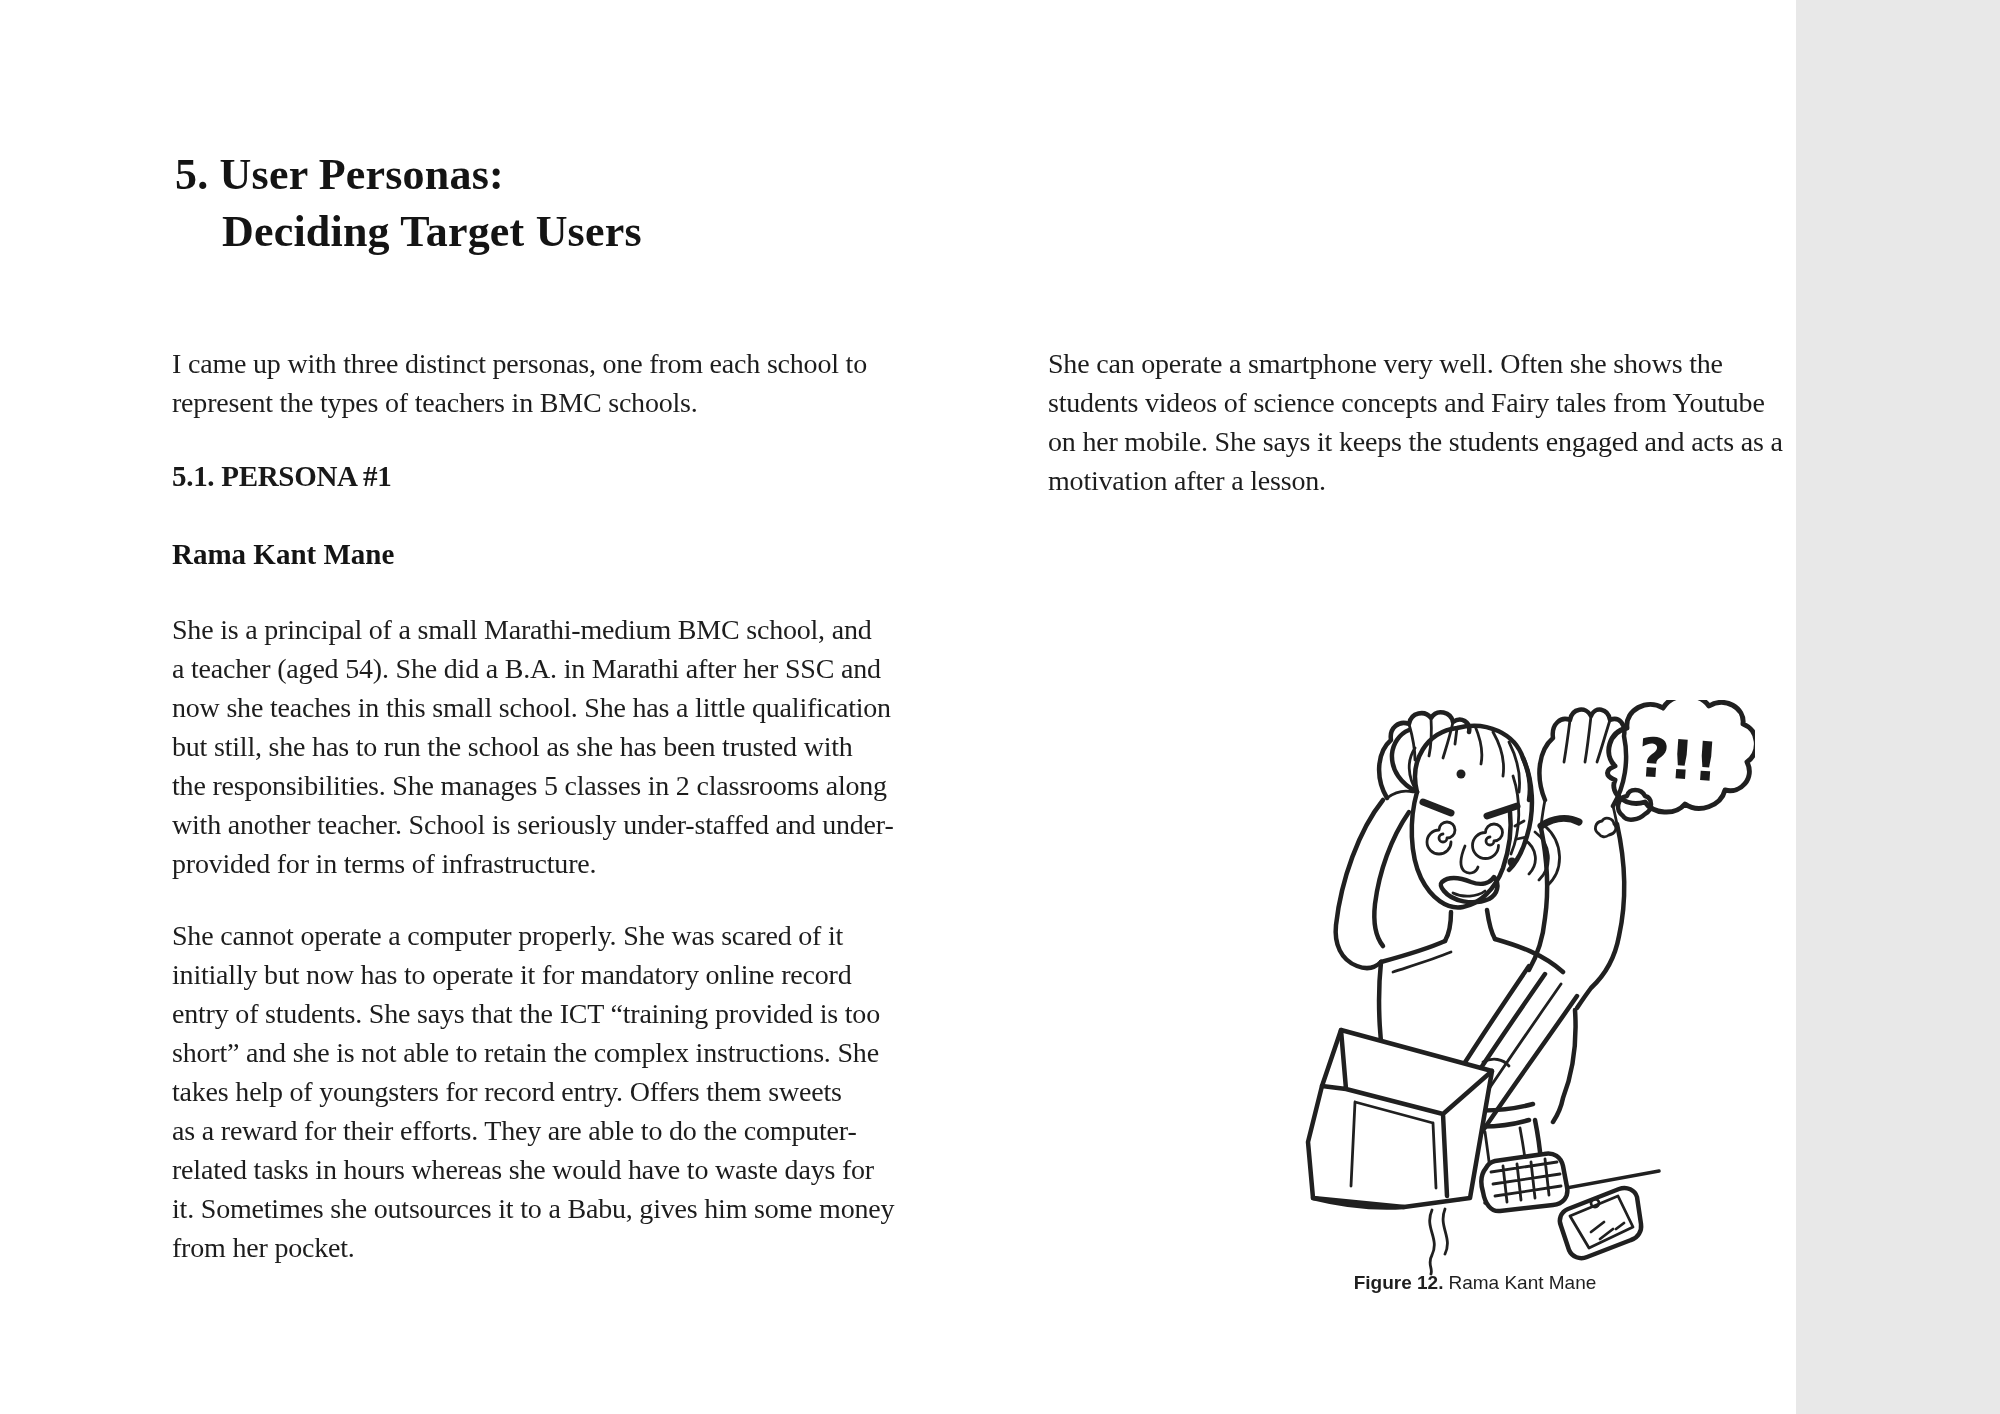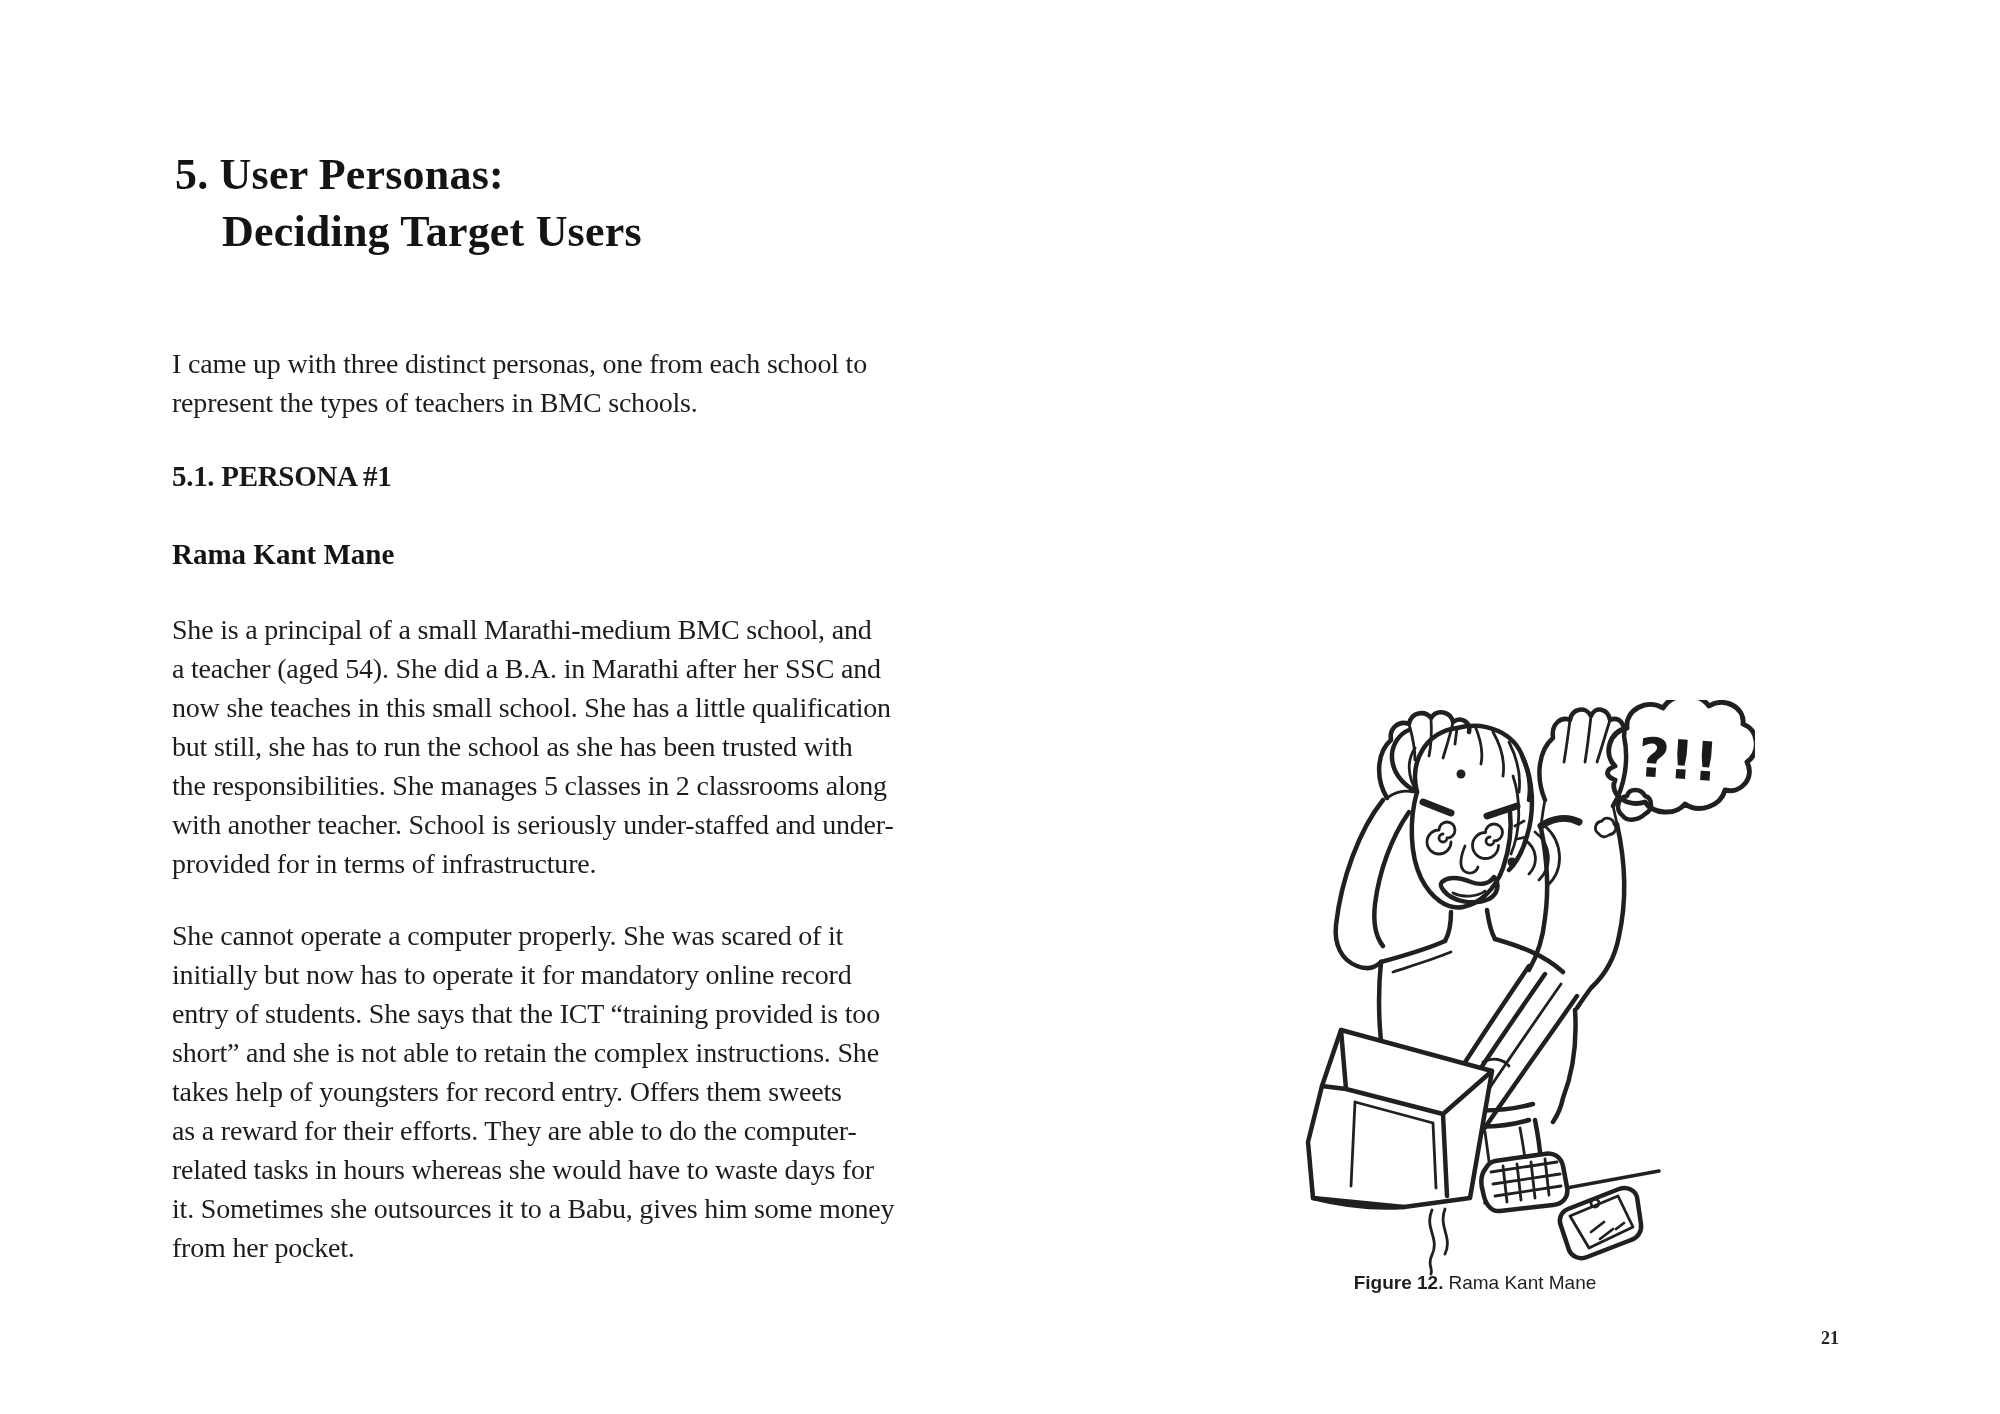--- a/index.html
+++ b/index.html
@@ -1,18 +1,18 @@
 <!DOCTYPE html>
 <html><head>
 <meta charset="utf-8">
 <style>
   html,body { margin:0; padding:0; background:#e8e8e8; }
   .page {
     position:relative;
-    width:2000px; height:1414px;
+    width:1796px; height:1414px;
     background:#ffffff;
     font-family:"Liberation Serif", serif;
     color:#1b1b1b;
     overflow:hidden;
   }
   .abs { position:absolute; }
   .title {
     font-weight:bold;
     font-size:44px;
     line-height:57px;
@@ -92,20 +92,24 @@
   <div class="abs body-text" style="left:172px; top:916px;">She cannot operate a computer properly. She was scared of it
 initially but now has to operate it for mandatory online record
 entry of students. She says that the ICT “training provided is too
 short” and she is not able to retain the complex instructions. She
 takes help of youngsters for record entry. Offers them sweets
 as a reward for their efforts. They are able to do the computer-
 related tasks in hours whereas she would have to waste days for
 it. Sometimes she outsources it to a Babu, gives him some money
 from her pocket.</div>
 
+  <div class="abs body-text" style="left:1048px; top:344px;">She can operate a smartphone very well. Often she shows the
+students videos of science concepts and Fairy tales from Youtube
+on her mobile. She says it keeps the students engaged and acts as a
+motivation after a lesson.</div>
 
 
   <svg class="abs" style="left:1195px; top:700px;" width="560" height="580" viewBox="0 0 560 580">
 
     <g>
 
       <path class="ln" d="M188,100 C164,130 146,180 141,225 C139,244 146,260 162,266 C172,270 180,268 186,262"></path>
       <path class="ln" d="M214,112 C196,138 184,172 180,204 C178,222 180,236 188,246"></path>
 
       <path class="ln" d="M192,98 C180,78 182,52 196,40 C194,28 204,20 214,24 C216,12 230,10 236,18 C242,8 256,12 258,22 C266,16 276,22 274,32"></path>

